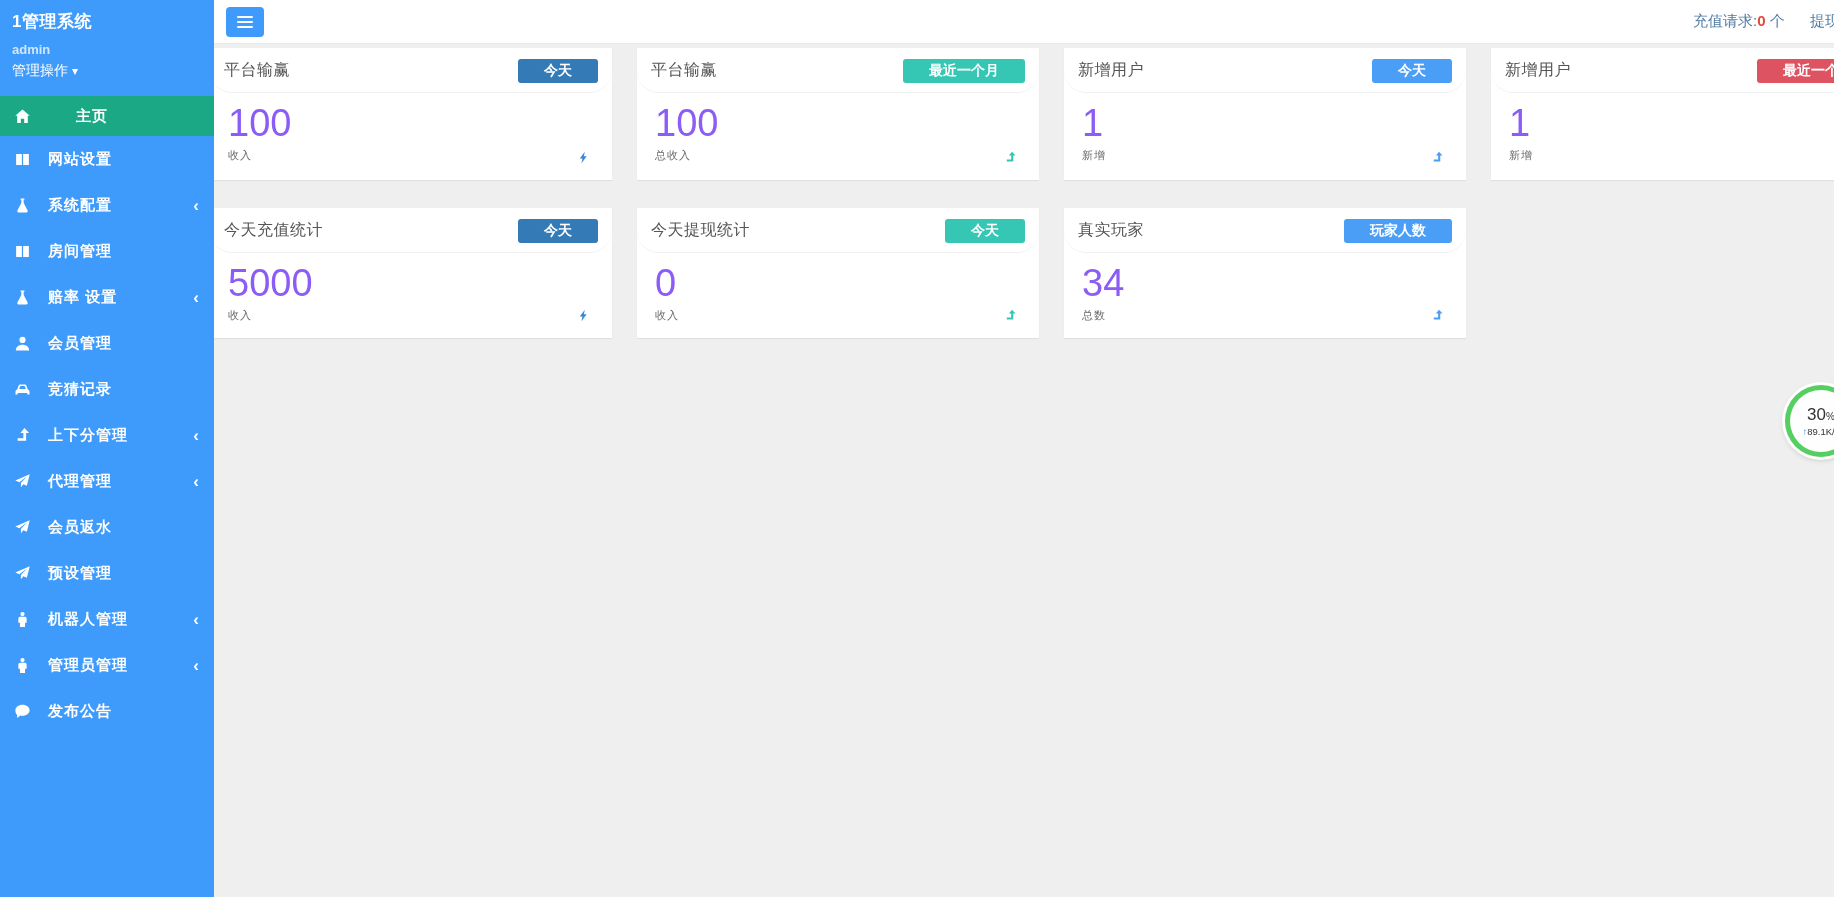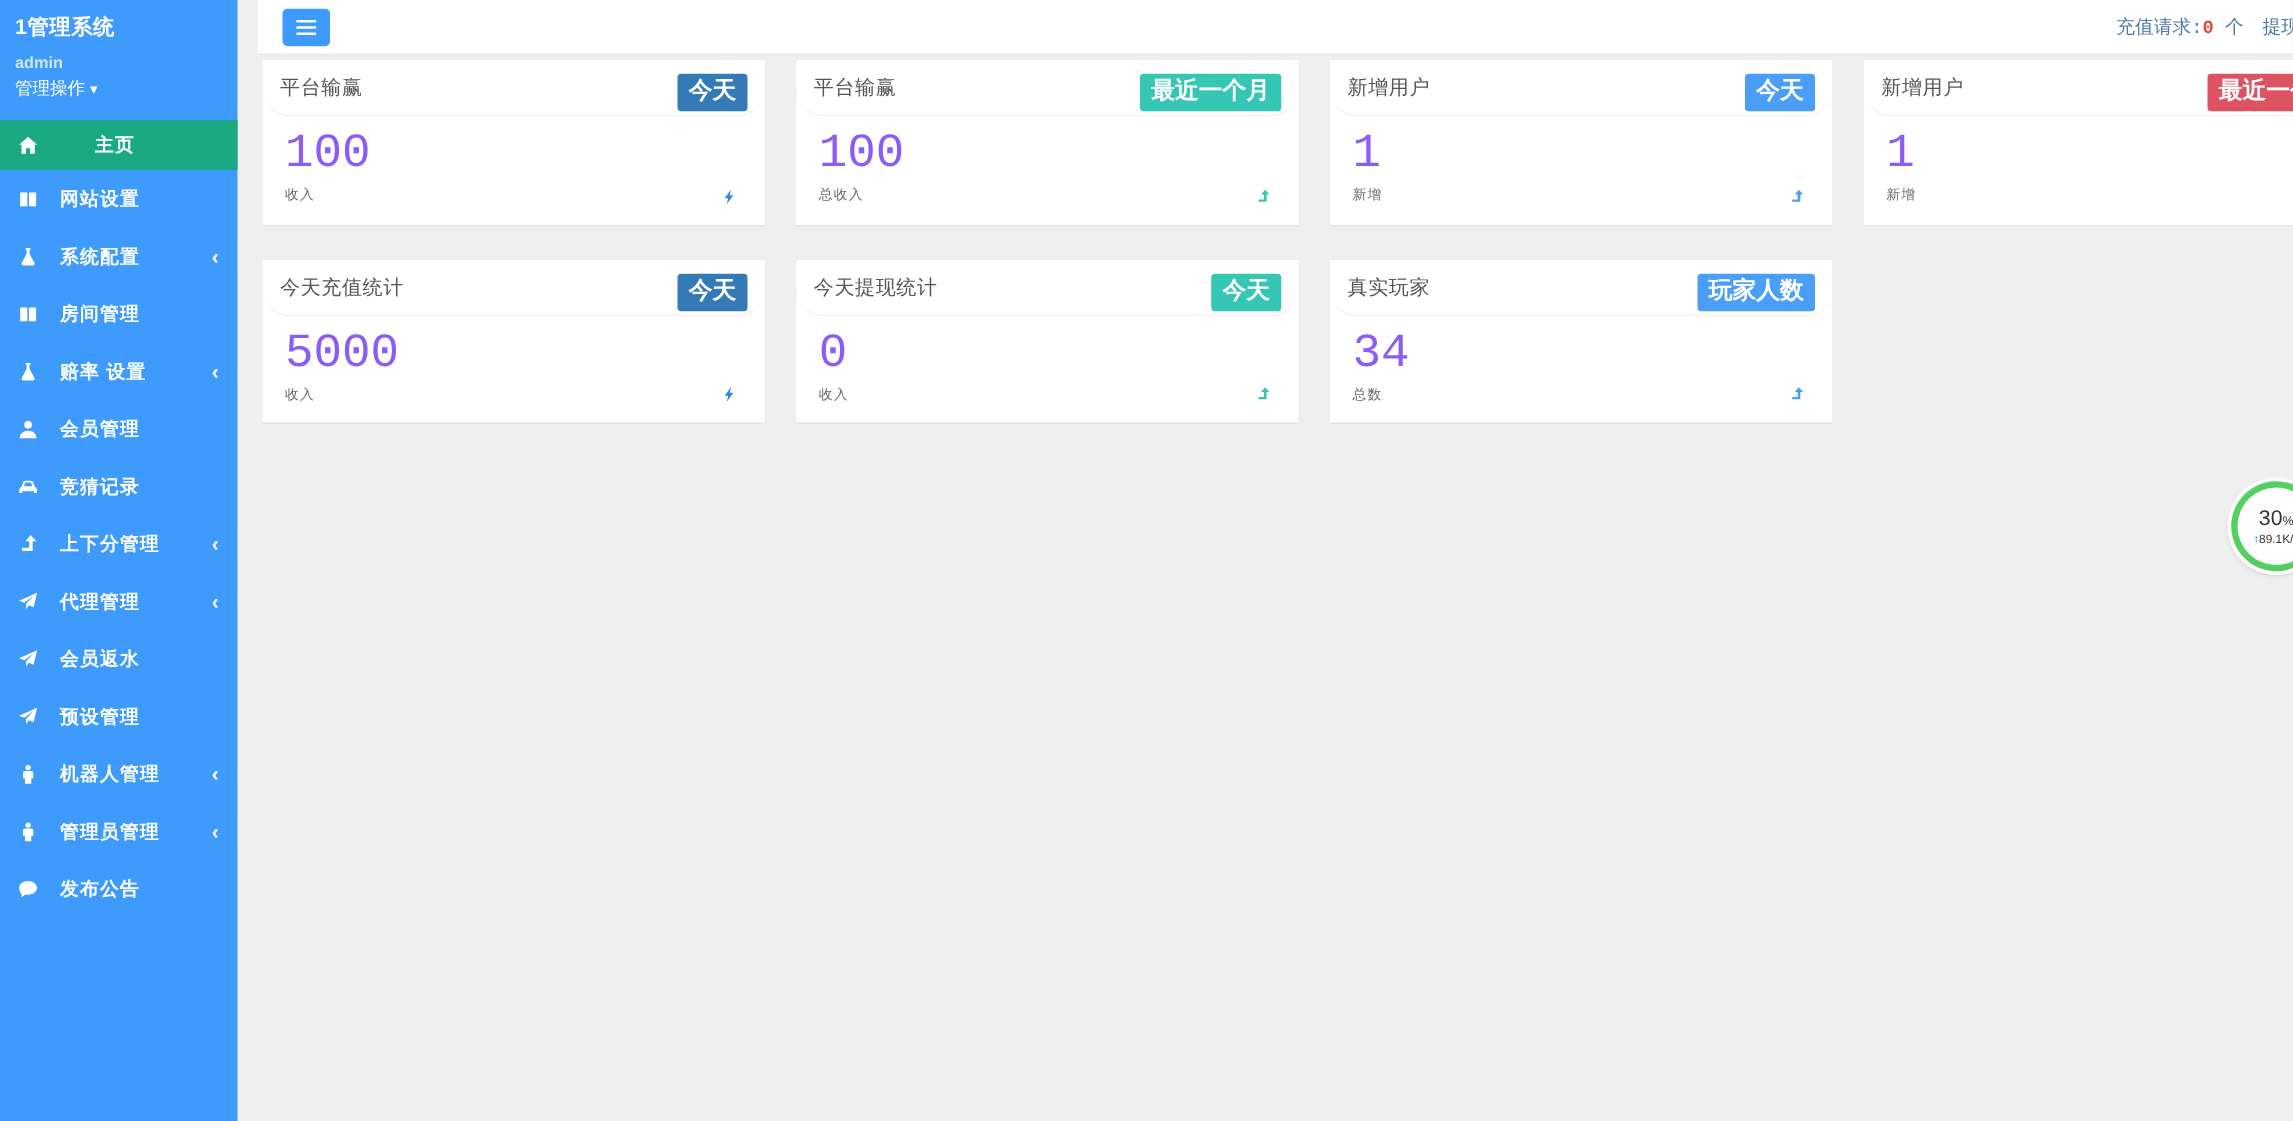--- a/index.html
+++ b/index.html
@@ -1,54 +1,54 @@
 <!DOCTYPE html>
 <html><head>
 <meta charset="utf-8">
 <style>
   * { margin:0; padding:0; box-sizing:border-box; }
   html,body { width:1834px; height:897px; overflow:hidden;
     font-family:"Liberation Sans","DejaVu Sans",sans-serif; background:#efefef; }
 
   
-  .sidebar { position:absolute; left:0; top:0; width:190px; height:897px; color:#fff; z-index:2; }
+  .sidebar { position:absolute; left:0; top:0; width:214px; height:897px; color:#fff; z-index:2; }
   .side-head { padding:10px 12px 6px 12px; }
   .side-title { font-size:17px; font-weight:bold; letter-spacing:.5px; }
   .side-user  { font-size:13px; font-weight:bold; color:rgba(255,255,255,.75); margin-top:9px; }
   .side-drop  { font-size:14px; color:#fff; margin-top:5px; cursor:pointer; }
   .side-drop .caret { font-size:12px; margin-left:4px; }
   .nav { margin-top:10px; }
   .nav-item { position:relative; height:46px; display:flex; align-items:center; padding:0 14px; cursor:pointer; }
   .nav-item.active { height:40px;gap:28px; }
   .nav-icon { width:17px; height:17px; display:inline-flex; color:#fff; flex:0 0 17px; }
   .nav-icon svg { width:100%; height:100%; }
   .nav-label { font-size:15px; font-weight:bold; margin-left:17px; letter-spacing:1px; }
   .nav-chevron { position:absolute; right:15px; font-size:17px; font-weight:bold; color:#fff; line-height:1; }
 
   
-  .main { position:absolute; left:206px; top:0; width:1628px; height:897px;font-family:Liberation Mono, monospace; }
+  .main { position:absolute; left:206px; top:0; width:1628px; height:897px; }
   .topbar { position:relative; width:100%; height:44px; background:#fff; border-bottom:1px solid #e7e7e7; }
   .hamburger { position:absolute; left:20px; top:7px; width:38px; height:30px; border:none;
     border-radius:4px; cursor:pointer; display:flex; flex-direction:column; justify-content:center; align-items:center; gap:3px; }
   .hamburger span { display:block; width:16px; height:2px; background:#fff; border-radius:1px; }
   .top-links { position:absolute; top:0; height:44px; right:0; left:0; pointer-events:none; }
   .top-link { position:absolute; top:12px; font-size:15px; cursor:pointer; white-space:nowrap; pointer-events:auto; }
   .tl-recharge { left:1487px; }
   .tl-withdraw { left:1604px; }
   .top-count { font-weight:bold; }
 
   
   .card { position:absolute; width:402px; background:#fff; box-shadow:0 1px 1px rgba(0,0,0,.06); }
   .row1 .card { top:48px; height:132px; }
   .row2 .card { top:208px; height:130px; }
   .c1 { left:4px; } .c2 { left:431px; } .c3 { left:858px; } .c4 { left:1285px; }
   .card-head { position:relative; height:45px; border-bottom:1px solid #f0f0f0; display:flex; align-items:center; padding:0 14px;border-radius:22px; }
   .card-title { font-size:16px; color:#555; letter-spacing:.5px; }
-  .badge { position:absolute; right:14px; top:11px; color:#fff; font-size:19px; font-weight:bold;
-    padding:3px 9px; border-radius:3px; line-height:1.25; white-space:nowrap; }
+  .badge { position:absolute; right:14px; top:11px; color:#fff; font-size:14px; font-weight:bold;
+    padding:3px 26px; border-radius:3px; line-height:1.25; white-space:nowrap; }
   .card-body { position:relative; padding:10px 18px 0 18px; height:calc(100% - 45px); }
   .card-value { font-size:38px; color:#8b5cf6; line-height:1.1; }
   .card-label { font-size:11px; color:#6b6b6b; margin-top:3px; letter-spacing:1px; }
   .card-icon { position:absolute; right:22px; bottom:14px; width:13px; height:17px; }
   .card-icon svg { width:100%; height:100%; }
 
   
   .net-widget { position:absolute; left:1785px; top:385px; width:72px; height:72px; border-radius:50%;
     padding:5px; box-shadow:0 0 0 3px rgba(255,255,255,.95), 0 2px 6px rgba(0,0,0,.25); cursor:pointer; z-index:5; }
   .net-inner { width:100%; height:100%; border-radius:50%; background:#fdfefd;

